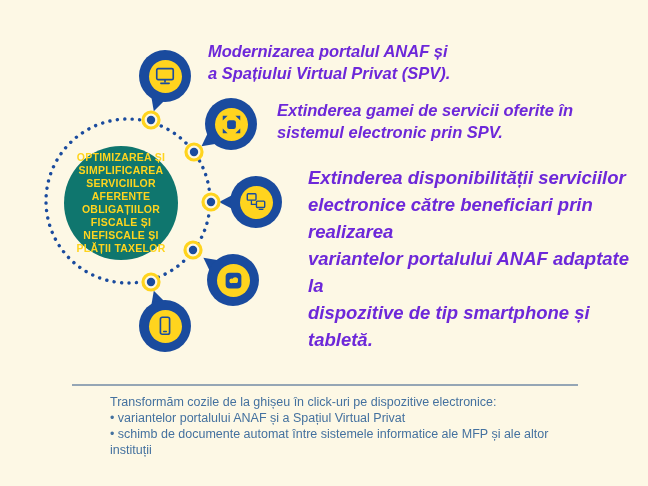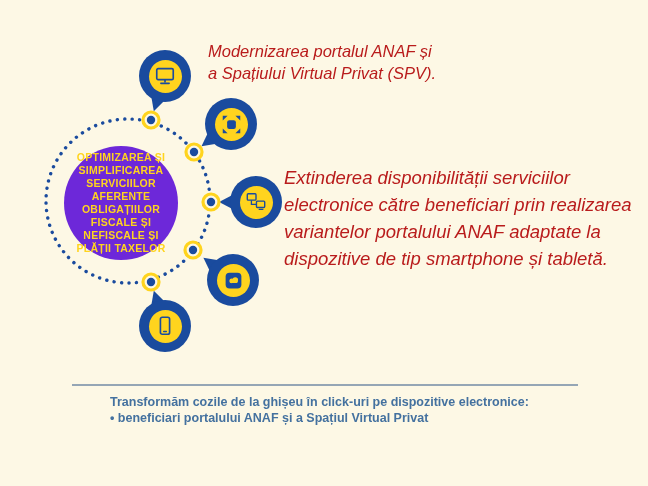--- a/index.html
+++ b/index.html
@@ -6,21 +6,21 @@
   .stage {
     position:relative; width:648px; height:486px;
     background:#FDF8E5; overflow:hidden;
     font-family:"Liberation Sans", sans-serif;
   }
   .underlay { position:absolute; left:0; top:0; }
 
   
   .center-circle {
     position:absolute; left:64px; top:146px; width:114px; height:114px;
-    border-radius:50%; background:#6d28d9;
+    border-radius:50%; background:#0f766e;
     display:flex; align-items:center; justify-content:center; text-align:center;
   }
   .center-text {
     color:#FFD41E; font-weight:bold; font-size:10.5px; line-height:13px;
     letter-spacing:.25px; white-space:pre-line;
   }
 
   
   .bubble {
     position:absolute; width:52px; height:52px; border-radius:50%;
@@ -31,37 +31,37 @@
     display:flex; align-items:center; justify-content:center;
   }
   .b1 { left:139px; top:50px; }
   .b2 { left:205px; top:98px; }
   .b3 { left:230px; top:176px; }
   .b4 { left:207px; top:254px; }
   .b5 { left:139px; top:300px; }
 
   
   .item {
-    position:absolute; color:#b91c1c; font-style:italic; font-weight:normal;
+    position:absolute; color:#6d28d9; font-style:italic; font-weight:bold;
     white-space:pre-line;
   }
   .t1 { left:208px; top:40px;  font-size:16.5px; line-height:22px; }
   .t2 { left:277px; top:99px;  font-size:16.5px; line-height:22px; }
-  .t3 { left:284px; top:164px; font-size:18.5px; line-height:27px; }
+  .t3 { left:308px; top:164px; font-size:18.5px; line-height:27px; }
   .t4 { left:269px; top:257px; font-size:18.5px; line-height:27px; }
   .t5 { left:197px; top:320px; font-size:16.5px; line-height:23px; }
 
   .divider {
     position:absolute; left:72px; top:384px; width:506px; height:2px;
     background:#95A6B5;
   }
 
   .footer {
     position:absolute; left:110px; top:394px; width:470px;
-    color:#44719F; font-size:12.5px; line-height:16px;font-weight:bold;
+    color:#44719F; font-size:12.5px; line-height:16px;
   }
   .footer ul { margin:0; padding:0; list-style:none; }
   .footer li::before { content:"• "; }
 </style>
 </head>
 <body>
 
 <div class="stage">
 
   <svg class="underlay" width="648" height="486" viewBox="0 0 648 486">
@@ -161,26 +161,29 @@
     <div class="inner">
       <svg width="22" height="22" viewBox="0 0 24 24">
         <rect x="7" y="2.5" width="10" height="18.5" rx="2" fill="none" stroke="#1A4B9E" stroke-width="1.8"></rect>
         <line x1="10.5" y1="18" x2="13.5" y2="18" stroke="#1A4B9E" stroke-width="1.4" stroke-linecap="round"></line>
       </svg>
     </div>
   </div>
 
   <div class="item t1">Modernizarea portalul ANAF și
 a Spațiului Virtual Privat (SPV).</div>
+  <div class="item t2">Extinderea gamei de servicii oferite în
+sistemul electronic prin SPV.</div>
   <div class="item t3">Extinderea disponibilității serviciilor
 electronice către beneficiari prin realizarea
 variantelor portalului ANAF adaptate la
 dispozitive de tip smartphone și tabletă.</div>
 
   <div class="divider"></div>
   <div class="footer">
     <div>Transformăm cozile de la ghișeu în click-uri pe dispozitive electronice:</div>
     <ul>
-      <li>beneficiari portalului ANAF și a Spațiul Virtual Privat</li>
+      <li>variantelor portalului ANAF și a Spațiul Virtual Privat</li>
+      <li>schimb de documente automat între sistemele informatice ale MFP și ale altor instituții</li>
     </ul>
   </div>
 
 </div>
 
 </body></html>

